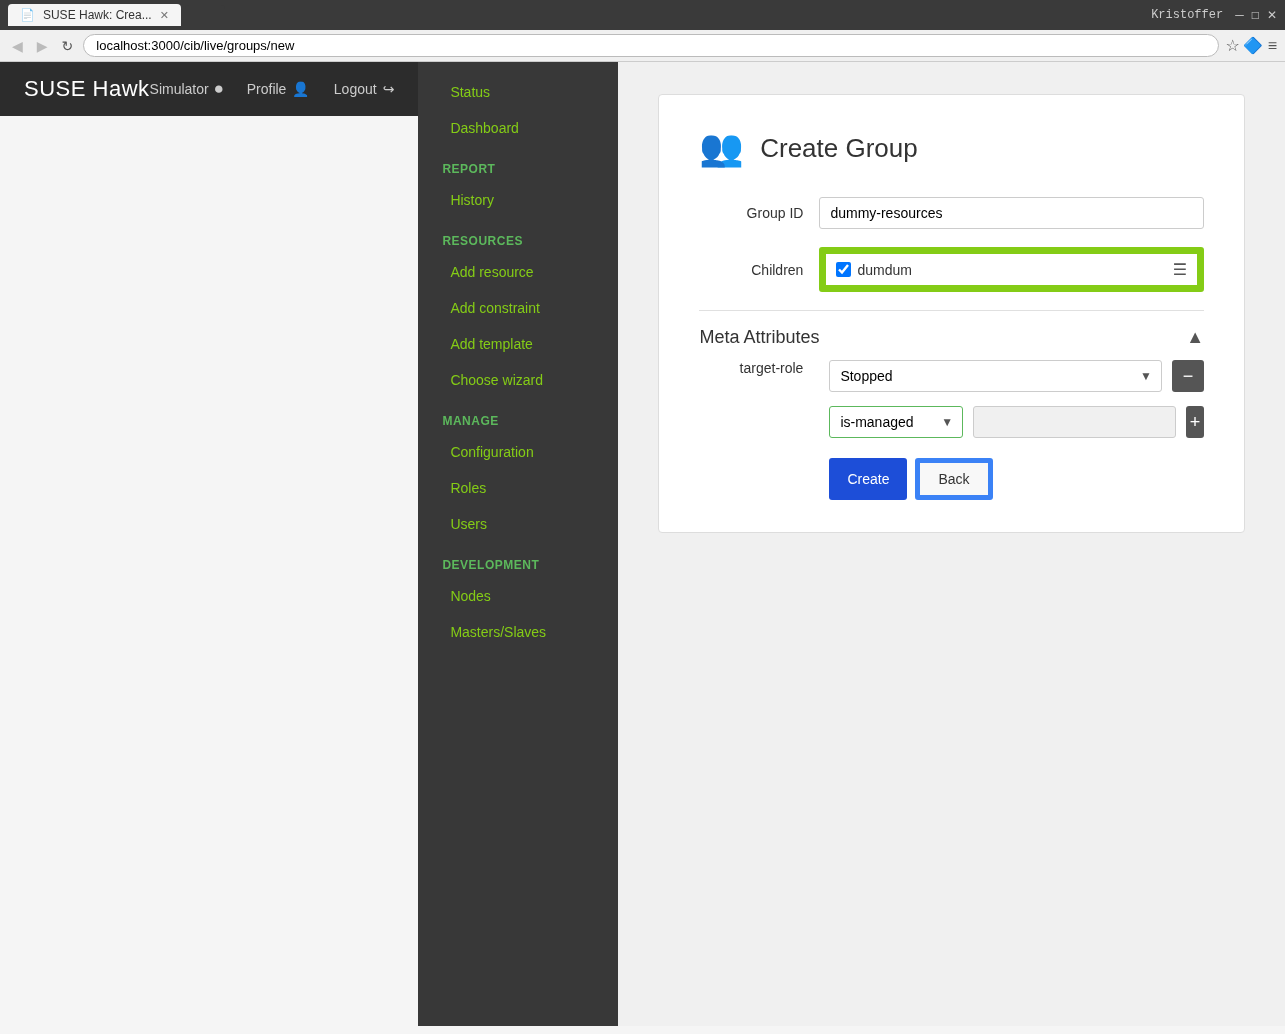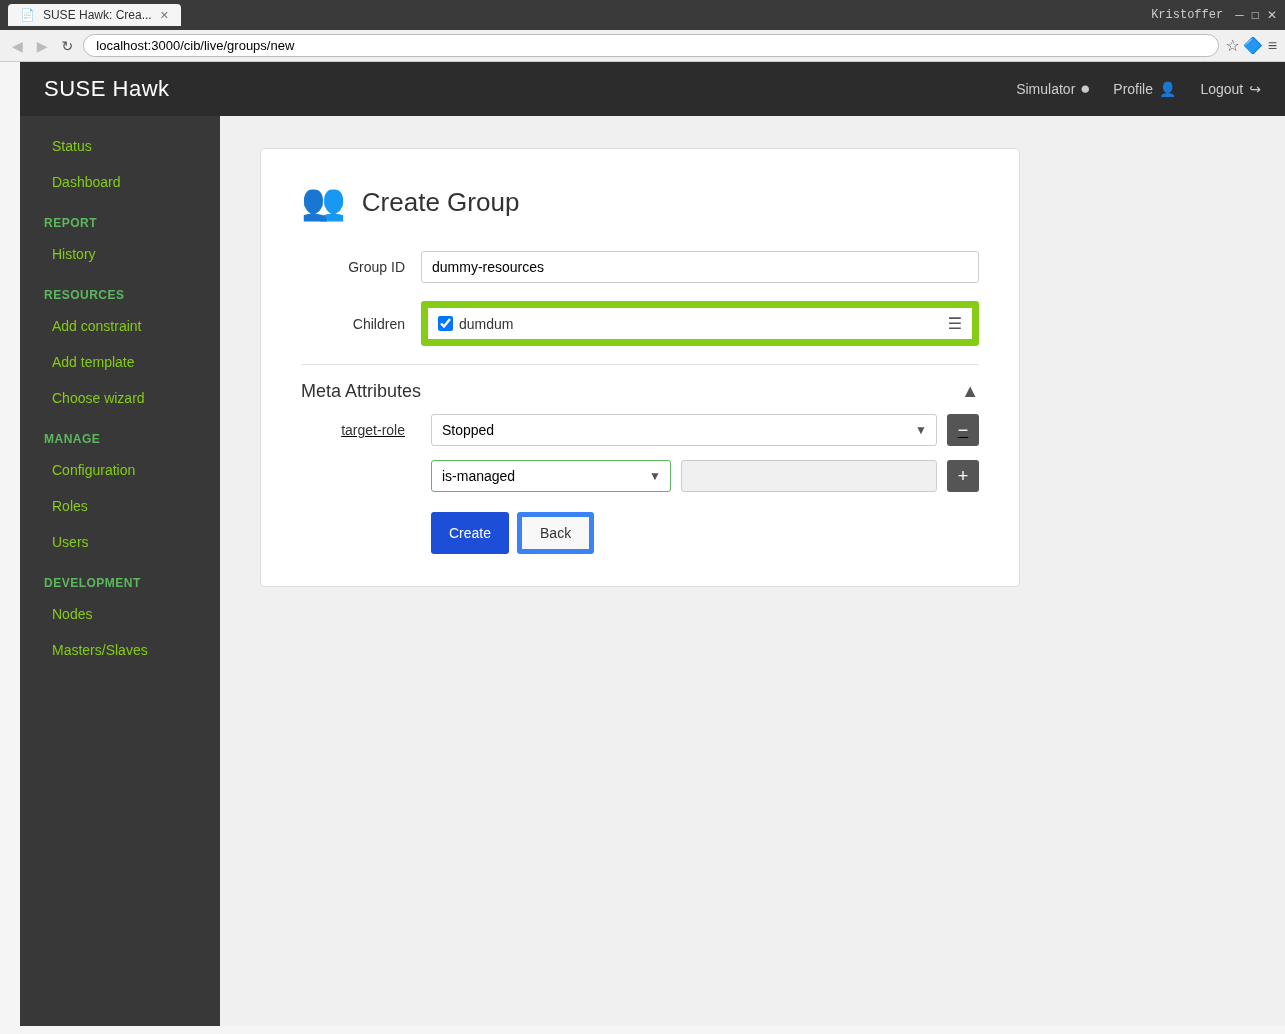--- a/index.html
+++ b/index.html
@@ -71,23 +71,22 @@
     }
     .nav-icon {
       font-size: 16px;
       color: #555;
       cursor: pointer;
     }
 
     
     .app-container {
       display: flex;
-      flex-direction: column;
+      flex-direction: row;
       height: calc(1034px - 70px);
-      padding-left: 20px;
     }
 
     
     .app-header {
       background: #2c2c2c;
       color: #fff;
       display: flex;
       align-items: center;
       padding: 0 24px;
       height: 54px;
@@ -245,24 +244,22 @@
     .meta-toggle-btn {
       background: none;
       border: none;
       font-size: 18px;
       color: #555;
       cursor: pointer;
     }
 
     .meta-row {
       display: flex;
-      align-items: center;
       margin-bottom: 14px;
       gap: 10px;
-      text-decoration: underline;
     }
     .meta-label {
       width: 120px;
       text-align: right;
       padding-right: 16px;
       color: #333;
       font-size: 14px;
     }
     .meta-select-wrapper {
       position: relative;
@@ -437,20 +434,21 @@
   <div class="main-layout">
 
     <div class="sidebar">
       <div class="sidebar-item">Status</div>
       <div class="sidebar-item">Dashboard</div>
 
       <div class="sidebar-section-label">REPORT</div>
       <div class="sidebar-item">History</div>
 
       <div class="sidebar-section-label">RESOURCES</div>
+      <div class="sidebar-item">Add resource</div>
       <div class="sidebar-item">Add constraint</div>
       <div class="sidebar-item">Add template</div>
       <div class="sidebar-item">Choose wizard</div>
 
       <div class="sidebar-section-label">MANAGE</div>
       <div class="sidebar-item">Configuration</div>
       <div class="sidebar-item">Roles</div>
       <div class="sidebar-item">Users</div>
 
       <div class="sidebar-section-label">DEVELOPMENT</div>

